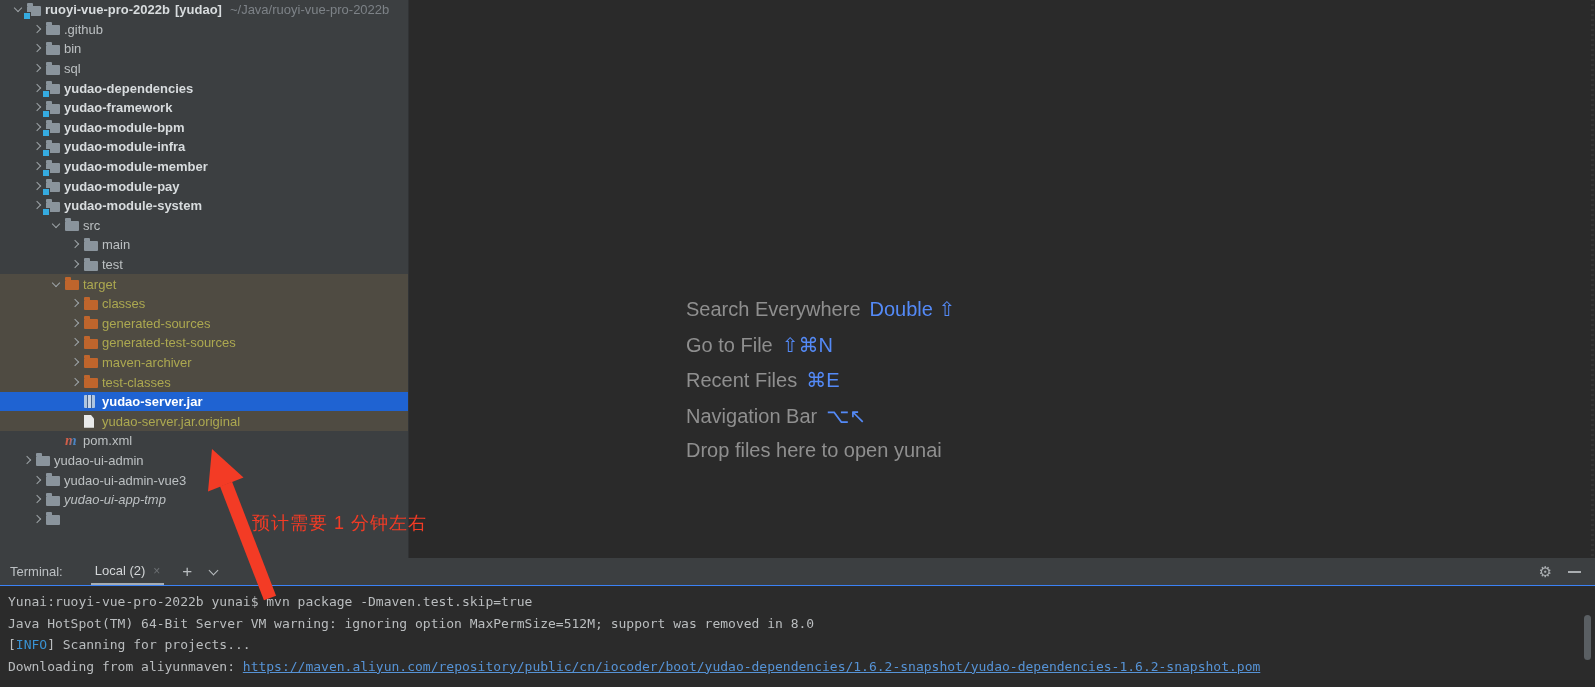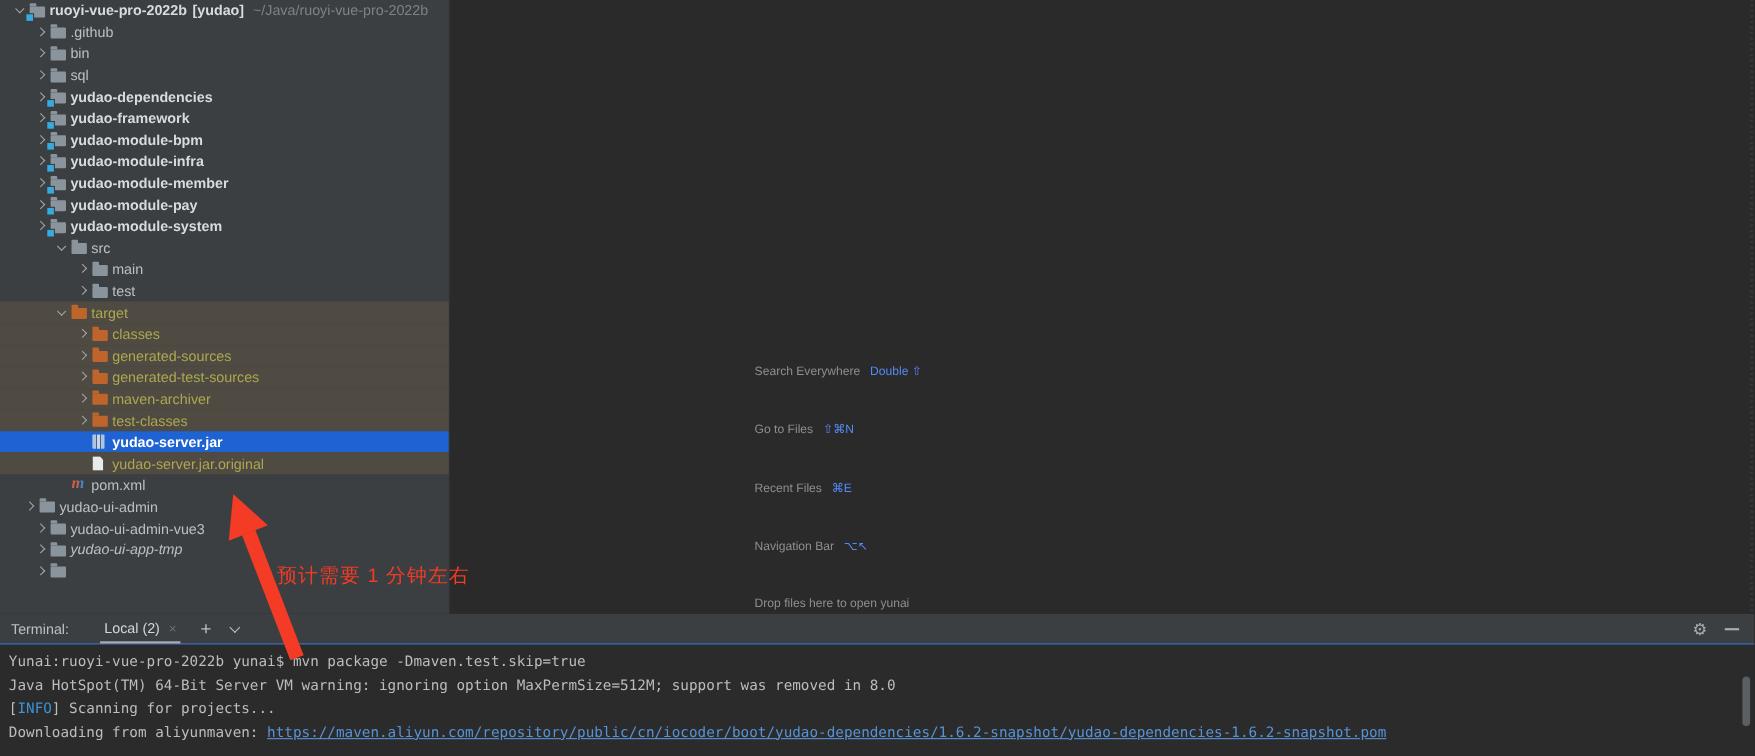--- a/index.html
+++ b/index.html
@@ -61,21 +61,21 @@
   .icon-file { width:10px; height:13px; background:#e9eaea;
     clip-path:polygon(0 0,68% 0,100% 28%,100% 100%,0 100%); }
   .icon-maven { font:italic bold 15px "Liberation Serif", serif; line-height:13px;
     background:linear-gradient(100deg,#cf5e49 45%,#4a84c4 60%);
     -webkit-background-clip:text; background-clip:text; color:transparent; }
   .root-tag { font-weight:bold; color:#d8dcde; margin-left:5px; }
   .root-path { color:#7d8287; margin-left:8px; font-weight:normal; }
 
   
   #editor-hints { position:absolute; left:686px; top:297px; }
-  .hint-row { height:19px; margin-bottom:16.5px; font-size:11px; color:#8f8f8f; white-space:nowrap;margin-top:34px; }
+  .hint-row { height:19px; margin-bottom:16.5px; font-size:20px; color:#8f8f8f; white-space:nowrap; }
   .hint-keys { color:#548af7; margin-left:9px; }
 
   
   #terminal-header .t-label { margin-left:10px; color:#bcc0c3; }
   .term-tab { display:flex; align-items:center; height:100%; margin-left:28px;
     border-bottom:2px solid #a7adb2; padding:0 4px; color:#d3d6d8; }
   .term-tab .tab-close { color:#6d7174; margin-left:8px; font-size:12px; }
   .tab-plus { color:#b9bdc0; font-size:17px; margin-left:18px; line-height:1; }
   .tab-chevron-box { margin-left:18px; display:flex; align-items:center; }
   .tab-chevron { width:7px; height:7px; border-right:1.6px solid #b9bdc0; border-bottom:1.6px solid #b9bdc0;
@@ -338,21 +338,21 @@
         <span class="icon-folder"></span>
       </span>
       <span class="lbl"></span>
     </div>
   </div>
 
 <div id="editor-area"></div>
 <div id="right-stripe"></div>
 <div id="editor-hints">
     <div class="hint-row"><span>Search Everywhere</span><span class="hint-keys">Double ⇧</span></div>
-    <div class="hint-row"><span>Go to Files</span><span class="hint-keys">⇧⌘N</span></div>
+    <div class="hint-row"><span>Go to File</span><span class="hint-keys">⇧⌘N</span></div>
     <div class="hint-row"><span>Recent Files</span><span class="hint-keys">⌘E</span></div>
     <div class="hint-row"><span>Navigation Bar</span><span class="hint-keys">⌥↖</span></div>
     <div class="hint-row"><span>Drop files here to open yunai</span></div>
   </div>
 
 <div id="terminal-header">
   <span class="t-label">Terminal:</span>
   <div class="term-tab">
     <span>Local (2)</span>
     <span class="tab-close">×</span>

